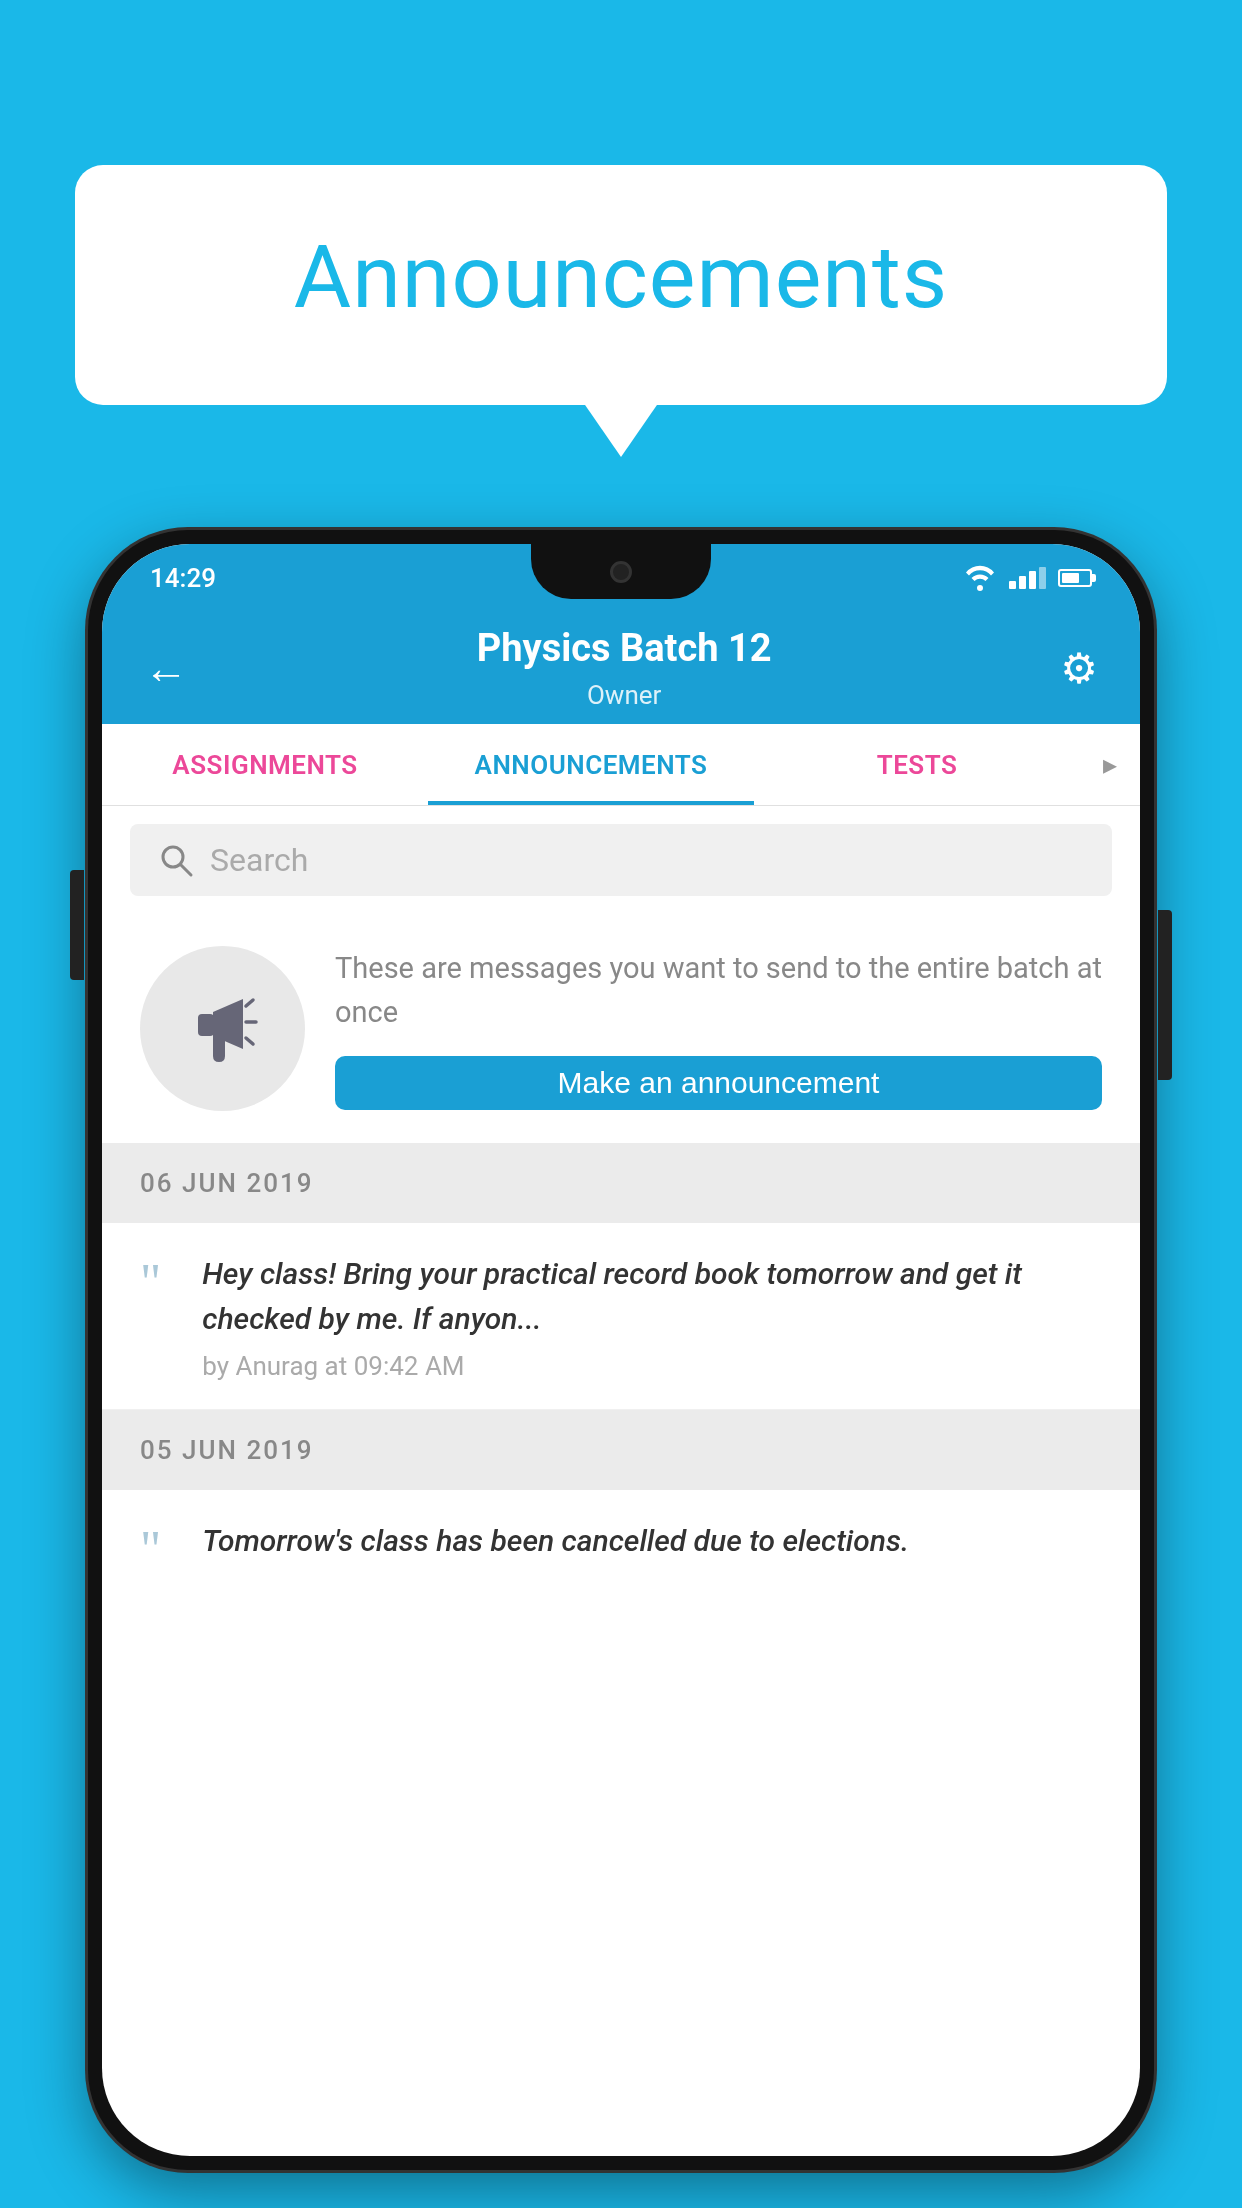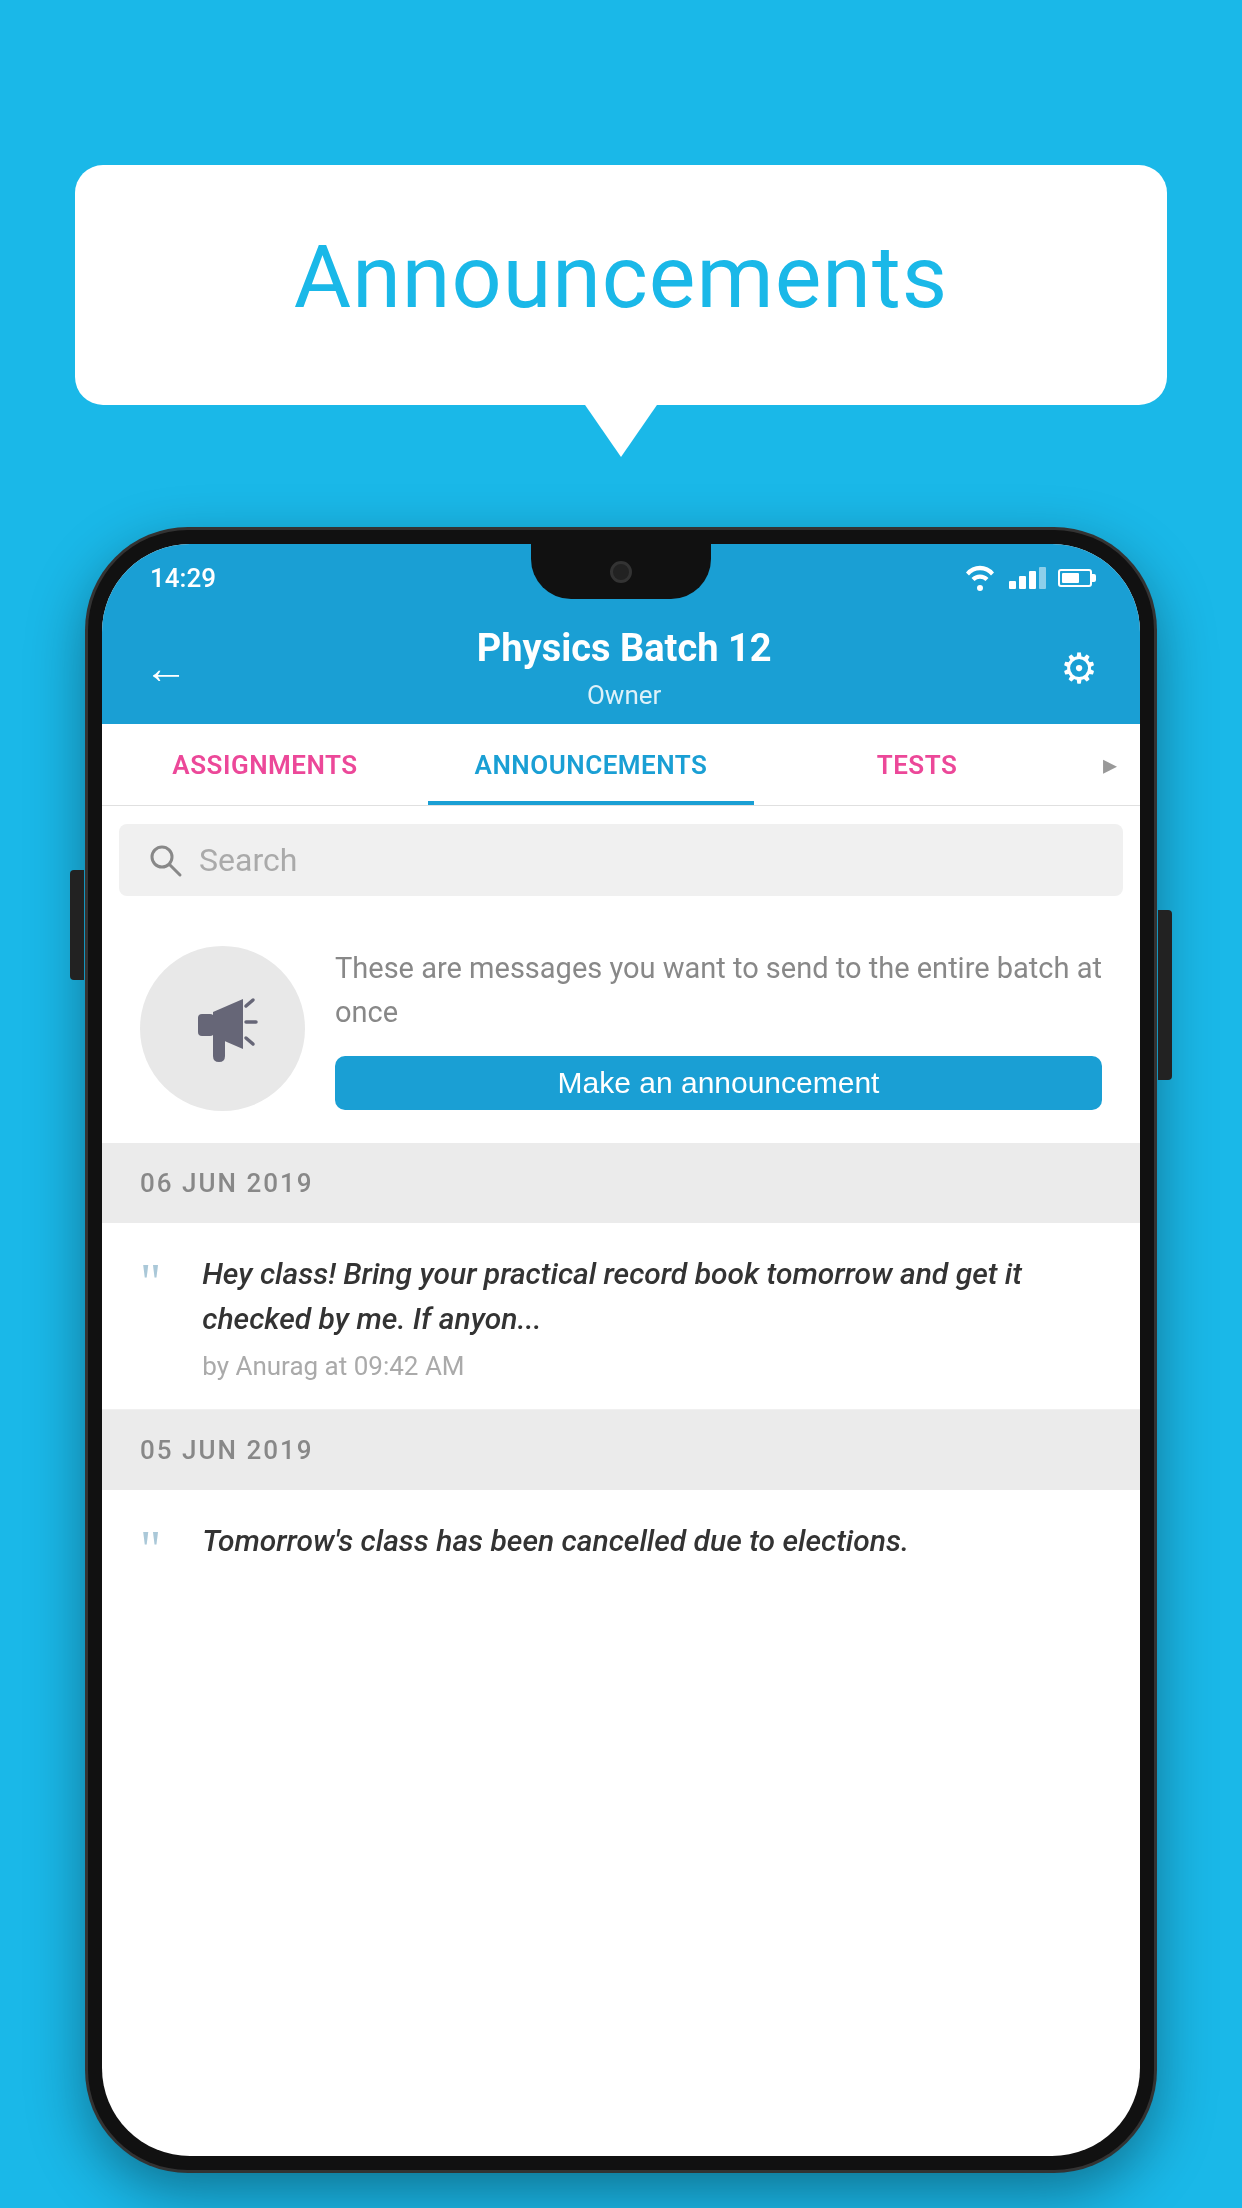--- a/index.html
+++ b/index.html
@@ -280,21 +280,21 @@
       display: flex;
       align-items: center;
       justify-content: center;
       color: #999;
       font-size: 28px;
     }
 
     
     .search-container {
       background: white;
-      padding: 18px 17px;
+      padding: 18px 28px;
     }
 
     .search-bar {
       background: #f0f0f0;
       border-radius: 8px;
       height: 72px;
       display: flex;
       align-items: center;
       padding: 0 28px;
       gap: 16px;

